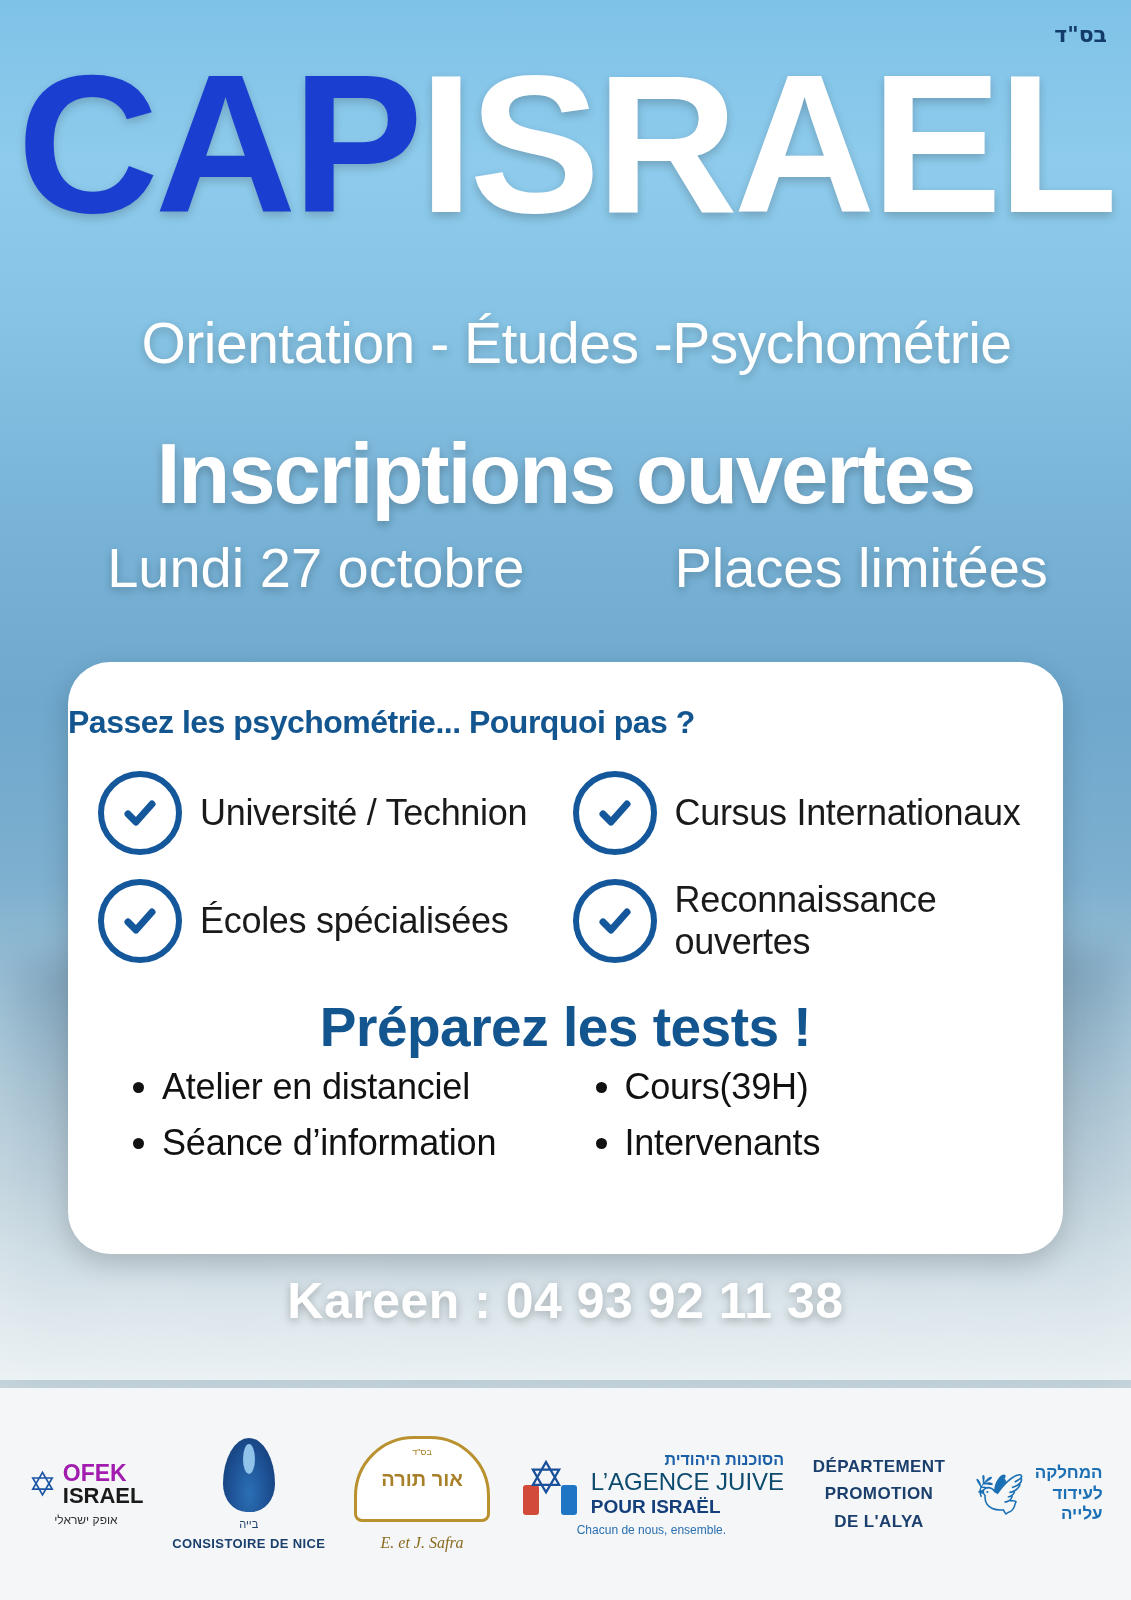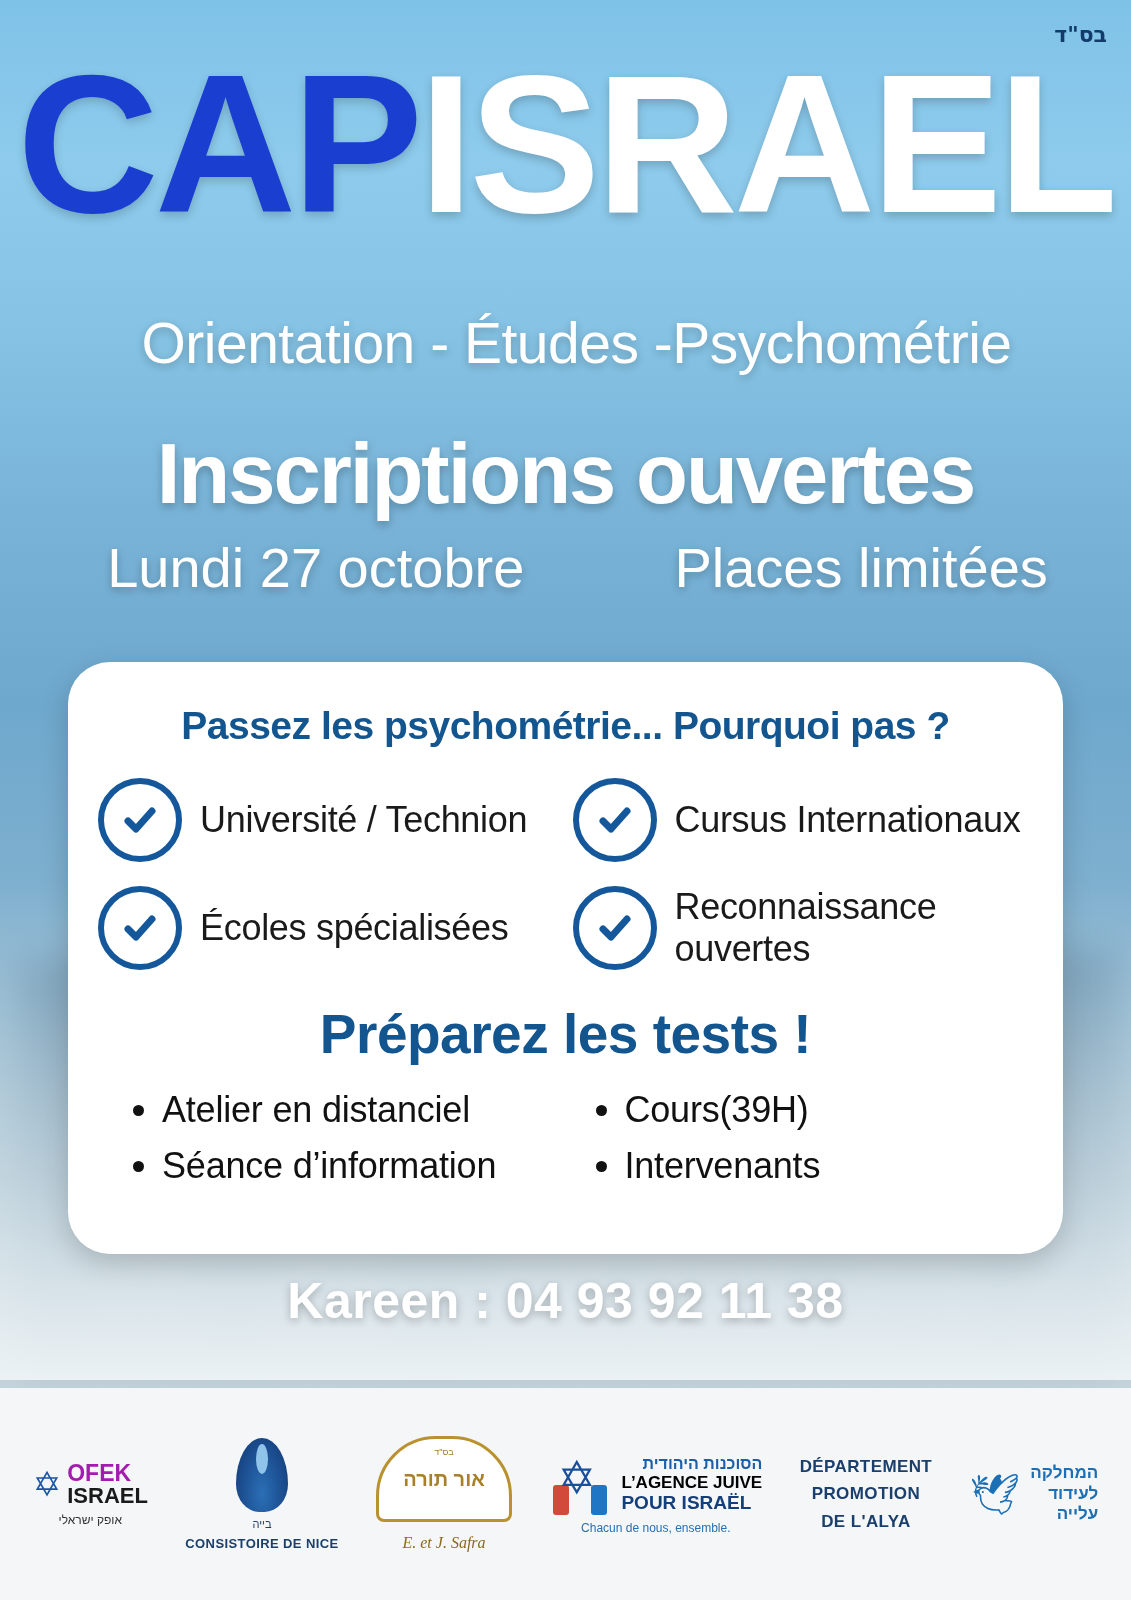--- a/index.html
+++ b/index.html
@@ -140,23 +140,23 @@
     top: 662px;
     left: 68px;
     width: 995px;
     height: 592px;
     background: #ffffff;
     border-radius: 42px;
     box-shadow: 0 10px 28px rgba(0,0,0,0.18);
   }
 
   .card-heading {
-    text-align: center;
+    text-align: left;
     color: #13558f;
-    font-size: 39px;
+    font-size: 32px;
     font-weight: bold;
     margin-top: 42px;
     letter-spacing: -0.5px;
   }
 
   .checks {
     margin-top: 30px;
     display: grid;
     grid-template-columns: 1fr 1fr;
     row-gap: 24px;
@@ -188,21 +188,20 @@
   .prep-heading {
     text-align: center;
     color: #13558f;
     font-size: 55px;
     font-weight: bold;
     margin-top: 32px;
     letter-spacing: -0.5px;
   }
 
   .bullets {
-    margin-top: 16px;
     display: grid;
     grid-template-columns: 1fr 1fr;
     padding: 0 30px 0 60px;
     column-gap: 20px;
   }
   .bullets ul {
     list-style: disc;
     margin: 0;
     padding-left: 34px;
   }
@@ -302,21 +301,21 @@
   .safra-name { font-family: "Liberation Serif", serif; font-style: italic; font-size: 16px; color:#8a6a1e; margin-top:6px;}
 
   
   .ja { display:flex; align-items:center; gap:10px; }
   .ja-mark { position: relative; width: 62px; height: 62px; }
   .ja-star { color:#1a4f9c; font-size: 46px; line-height:1; }
   .ja-accent { position:absolute; left:4px; bottom:0; width:16px; height:30px; background:#d24a3a; border-radius:3px; }
   .ja-accent2 { position:absolute; right:4px; bottom:0; width:16px; height:30px; background:#1e76c4; border-radius:3px; }
   .ja-txt { line-height:1.12; }
   .ja-heb { font-size:16px; color:#1a5fa8; font-weight:bold; direction:rtl; text-align:right;}
-  .ja-fr1 { font-size:17px; color:#000000; font-weight:bold; }
+  .ja-fr1 { font-size:24px; color:#0c4a6e; font-weight:normal; }
   .ja-fr2 { font-size:19px; color:#143f7a; font-weight:bold; }
   .ja-slogan { font-size:12px; color:#2a6fb0; }
 
   
   .dept { line-height:1.25; }
   .dept div { font-size:17px; font-weight:bold; color:#1b3f6d; letter-spacing:0.4px;}
 
   
   .mah { display:flex; align-items:center; gap:10px; }
   .mah-heb { direction: rtl; text-align:right; font-size:17px; color:#1b6fb5; font-weight:bold; line-height:1.2;}

